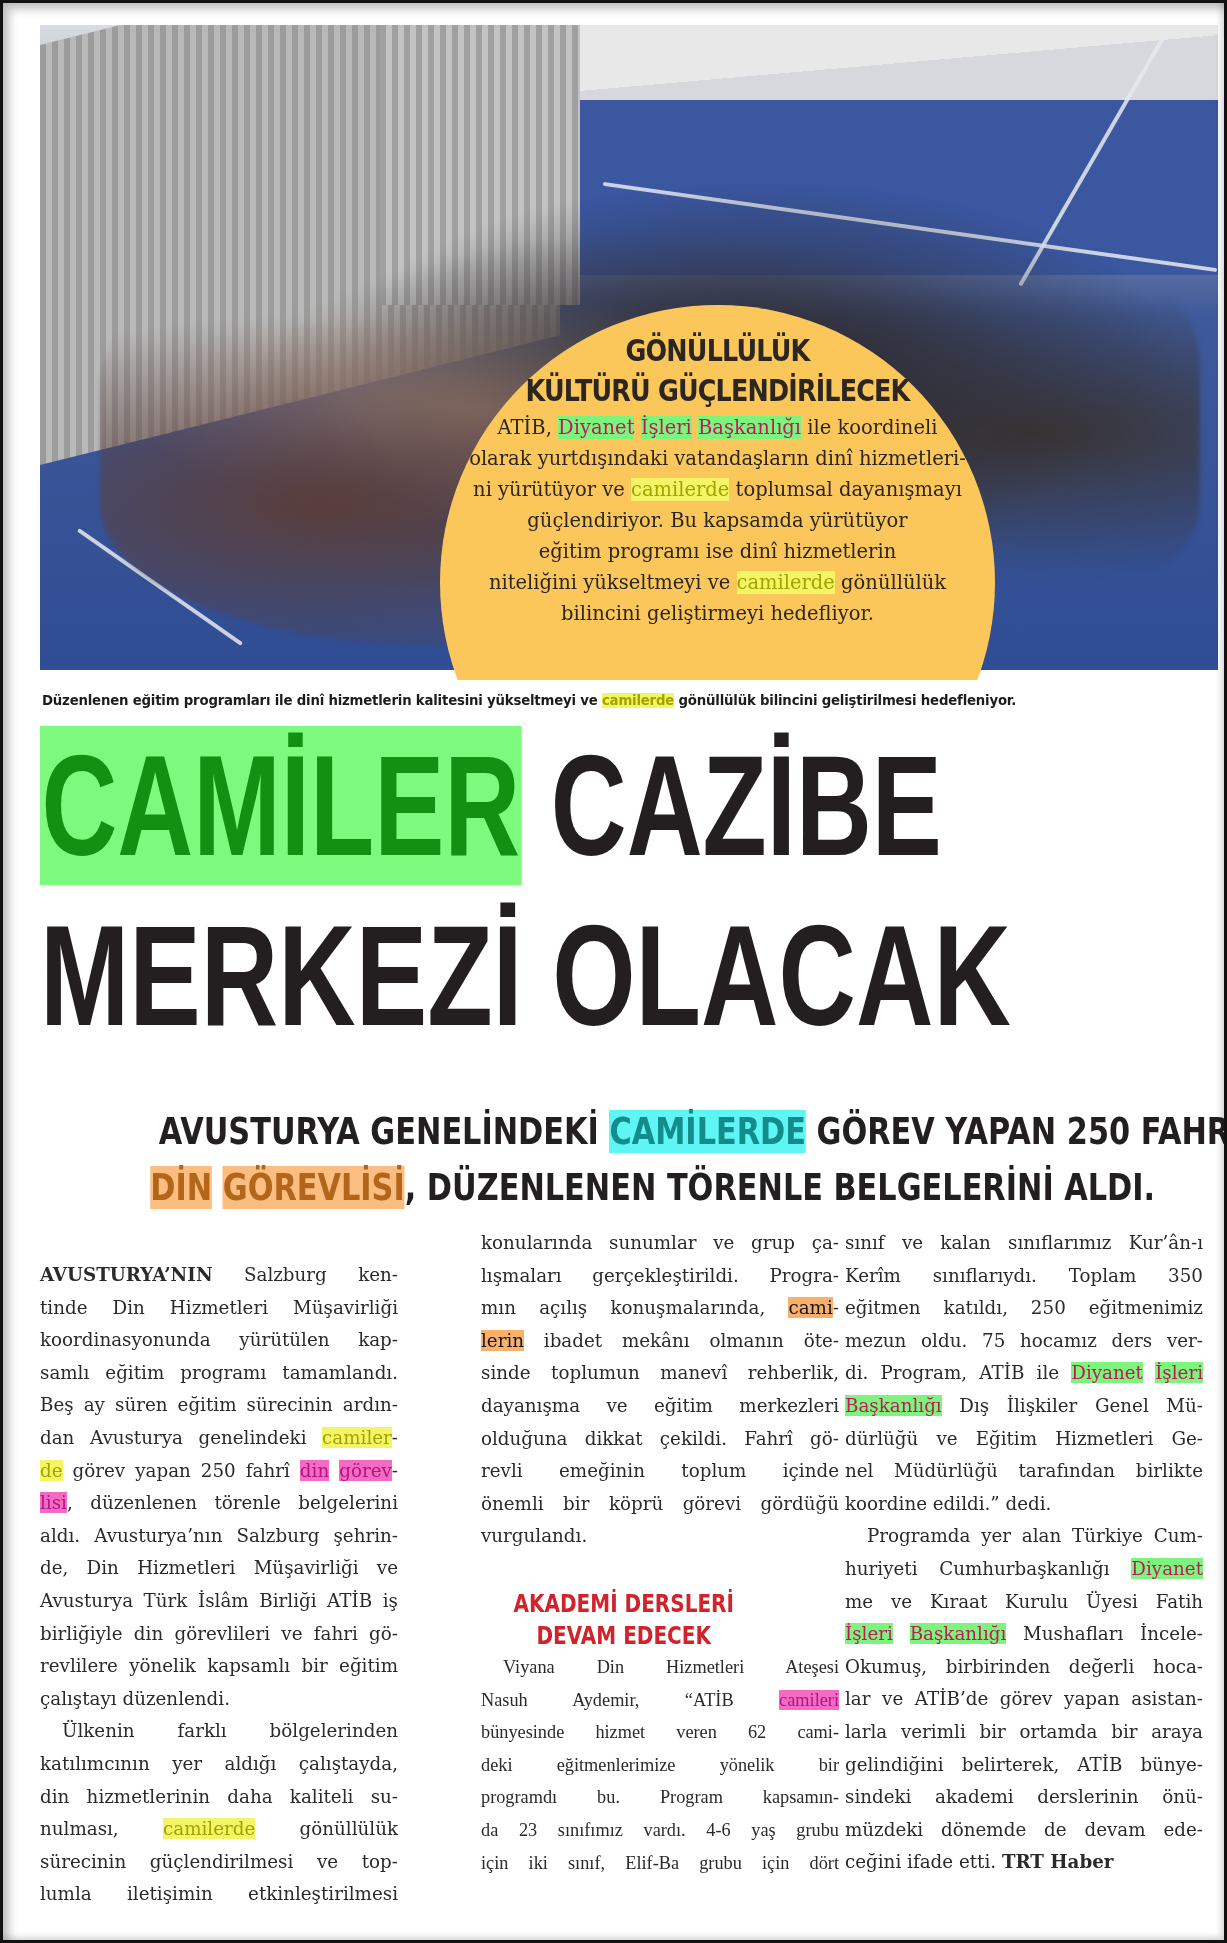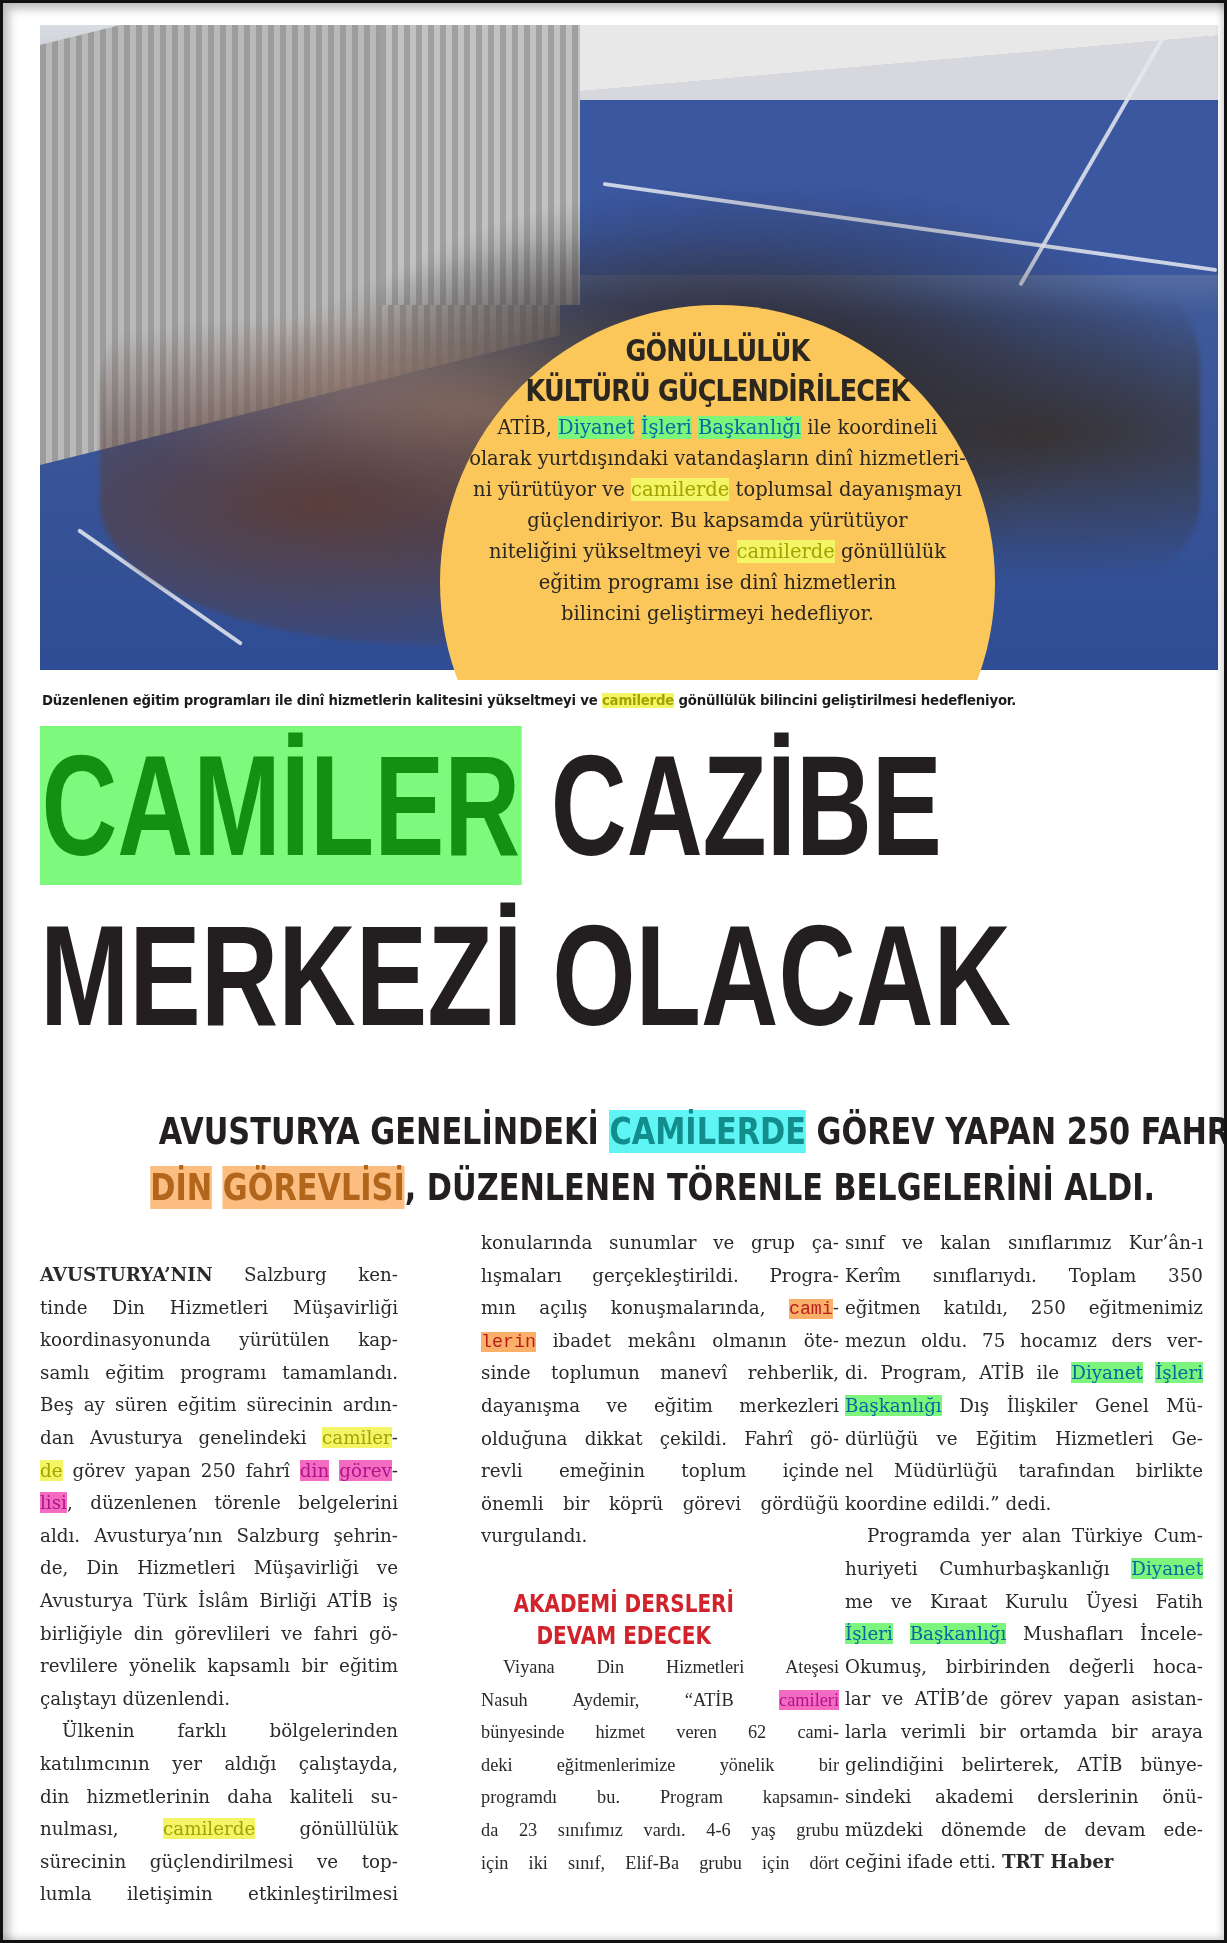--- a/index.html
+++ b/index.html
@@ -108,22 +108,22 @@
   }
   .col .ln { display: block; white-space: nowrap; text-align: justify; text-align-last: justify; height: 32.6px; }
   .col .ln.last { text-align-last: left; }
   .col .ln.indent { padding-left: 22px; }
   .c1 { left: 40px; margin-top: 32px; }
   .c2 { left: 445px; margin-left: 36px; }
   .c3 { left: 845px; }
   .lead { font-weight: bold; }
   .hl-y { background: #f4f566; color: #a3a300; }
   .hl-pink { background: #f46cc2; color: #b2128a; }
-  .hl-or { background: #fbb06a; color: #b91c1c; font-family: Liberation Mono, monospace; }
-  .hl-g { background: #7df57d; color: #0369a1; }
+  .hl-or { background: #fbb06a; color: #0f172a; }
+  .hl-g { background: #7df57d; color: #be185d; }
   .src { font-weight: bold; }
 
   .subtitle-red {
     position: absolute; left: 445px; top: 1588px; width: 358px; text-align: center;
     font-family: "DejaVu Sans", sans-serif; font-weight: bold; color: #d0232b;
     font-size: 25px; line-height: 32px;
   }
   .subtitle-red .inner { display: inline-block; transform: scaleX(0.8); }
 </style>
 </head>
@@ -145,22 +145,22 @@
 <div class="callout-content">
   <div class="callout-title">
     <div>GÖNÜLLÜLÜK</div>
     <div>KÜLTÜRÜ GÜÇLENDİRİLECEK</div>
   </div>
   <div class="callout-body">
     <span class="ln"><span>ATİB, </span><span class="hl-g">Diyanet</span> <span class="hl-g">İşleri</span> <span class="hl-g">Başkanlığı</span><span> ile koordineli</span></span>
     <span class="ln">olarak yurtdışındaki vatandaşların dinî hizmetleri-</span>
     <span class="ln"><span>ni yürütüyor ve </span><span class="hl-y">camilerde</span><span> toplumsal dayanışmayı</span></span>
     <span class="ln">güçlendiriyor. Bu kapsamda yürütüyor</span>
+    <span class="ln">eğitim programı ise dinî hizmetlerin</span>
     <span class="ln"><span>niteliğini yükseltmeyi ve </span><span class="hl-y">camilerde</span><span> gönüllülük</span></span>
-    <span class="ln">eğitim programı ise dinî hizmetlerin</span>
     <span class="ln">bilincini geliştirmeyi hedefliyor.</span>
   </div>
 </div>
 
 <div class="caption"><span>Düzenlenen eğitim programları ile dinî hizmetlerin kalitesini yükseltmeyi ve </span><span class="hl-y">camilerde</span><span> gönüllülük bilincini geliştirilmesi hedefleniyor.</span></div>
 
 <div class="headline l1"><span class="hl-green">CAMİLER</span><span> CAZİBE</span></div>
 <div class="headline l2">MERKEZİ OLACAK</div>
 
 <div class="subhead s1"><span class="inner"><span>AVUSTURYA GENELİNDEKİ </span><span class="hl-cyan">CAMİLERDE</span><span> GÖREV YAPAN 250 FAHRÎ</span></span></div>

